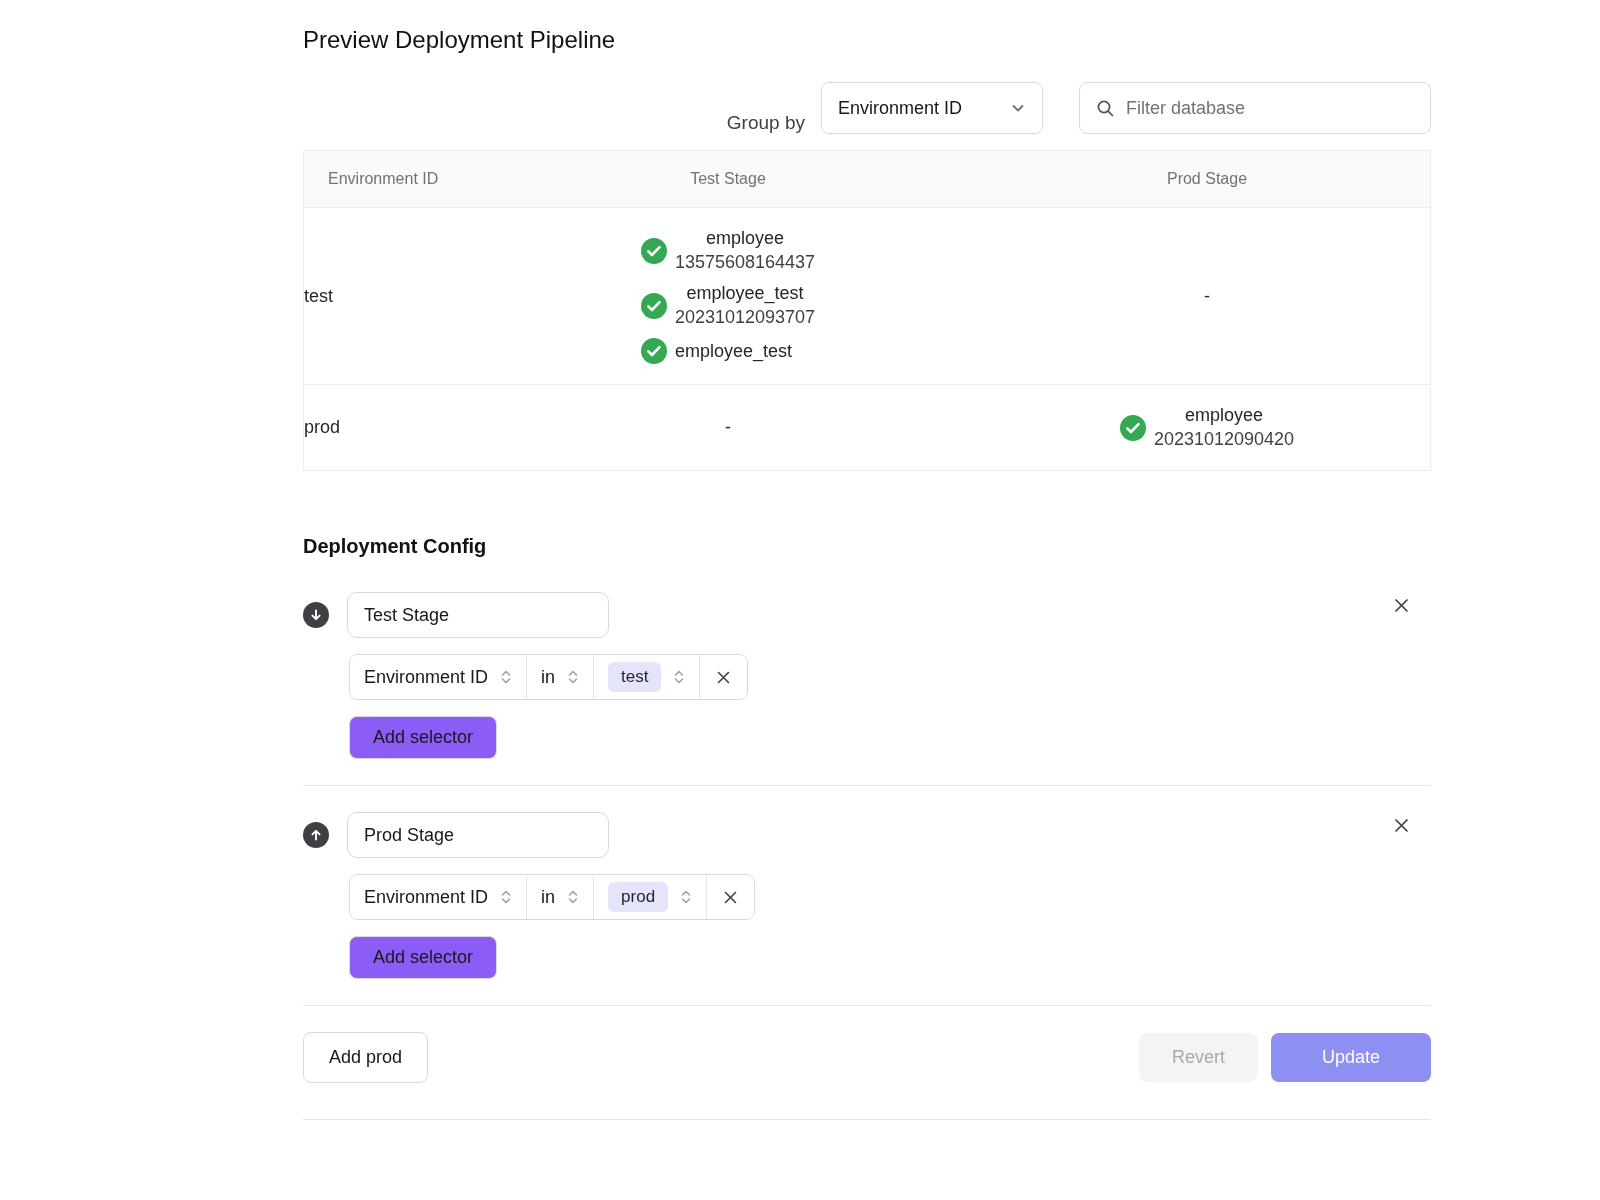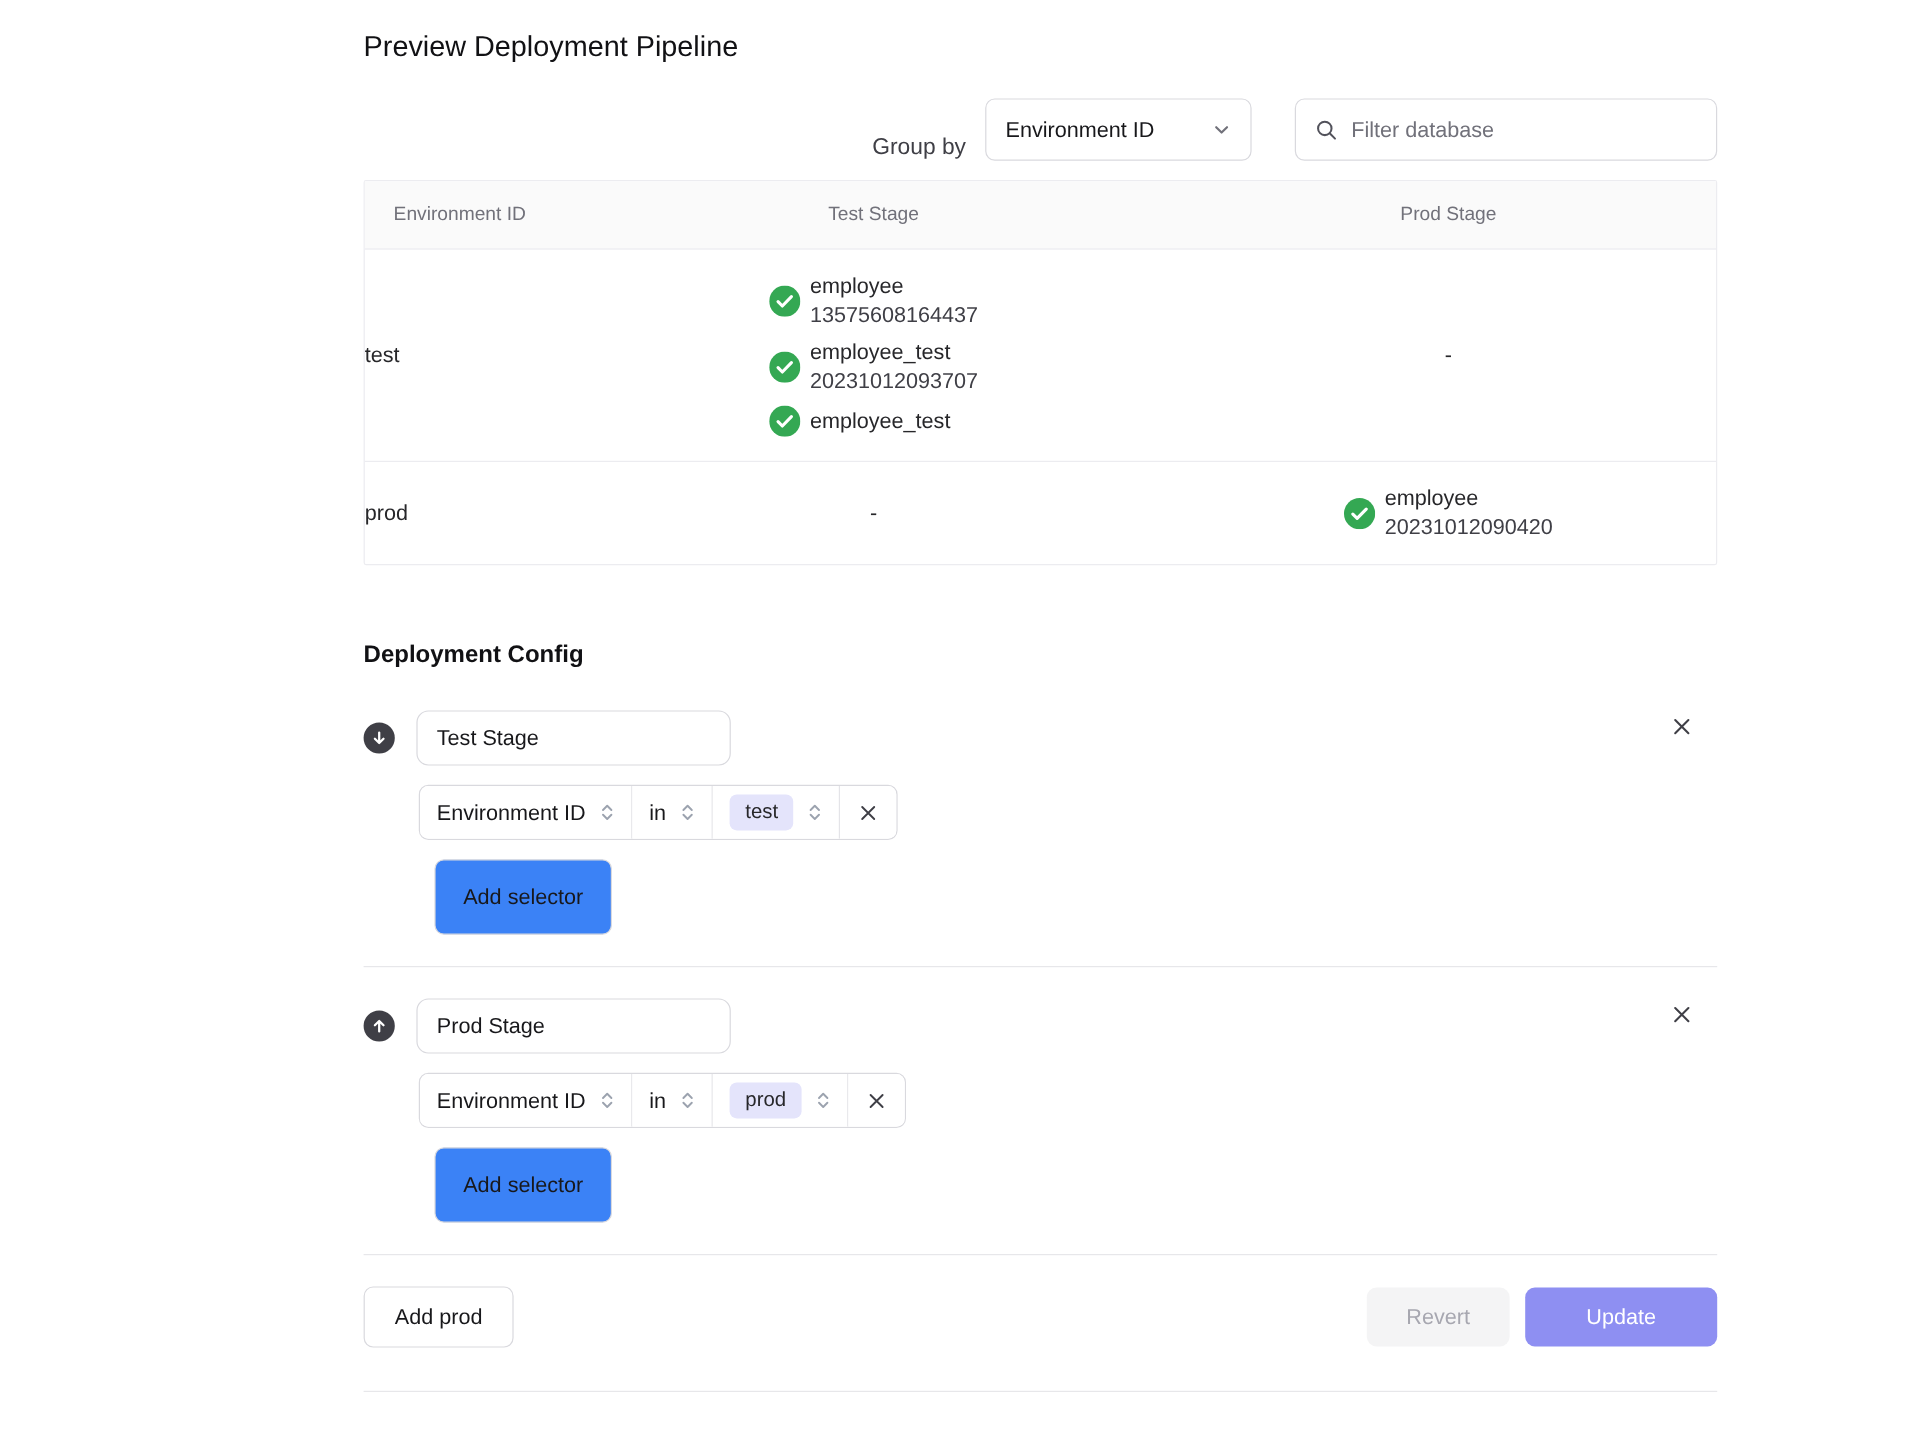--- a/index.html
+++ b/index.html
@@ -38,21 +38,21 @@
   .table { border: 1px solid #ececf0; border-radius: 2px; }
   .t-row { display: grid; grid-template-columns: 170px 508px 450px; align-items: center; }
   .t-head { background: #fafafa; border-bottom: 1px solid #ececf0; }
   .t-head .t-cell { padding: 19px 0; font-size: 16px; color: #71717a; font-weight: 500; }
   .t-cell.c1 { padding-left: 24px; text-align: left; }
   .t-cell.c2, .t-cell.c3 { text-align: center; }
   .t-body-row { border-bottom: 1px solid #ececf0; }
   .t-body-row:last-child { border-bottom: none; }
   .t-body-row .t-cell { font-size: 18px; color: #27272a; padding: 20px 0; }
   .stage-items { display: inline-flex; flex-direction: column; gap: 10px; text-align: left; }
-  .stage-item { display: flex; align-items: center; gap: 8px; }
+  .stage-item { display: flex; align-items: center; gap: 8px; text-align: center; }
   .stage-item-text { display: flex; flex-direction: column; gap: 3px; }
   .stage-item-name { font-size: 18px; color: #27272a; }
   .stage-item-version { font-size: 18px; color: #3f3f46; }
   .check-circle { width: 26px; height: 26px; flex: 0 0 26px; }
   .dash { font-size: 18px; color: #27272a; }
 
   
   .config-title { font-size: 20px; font-weight: 700; color: #111114; margin: 64px 0 34px; }
   .stage-block { position: relative; }
   .stage-header { display: flex; align-items: center; gap: 18px; }
@@ -79,23 +79,23 @@
     font-size: 18px; color: #18181b; border-right: 1px solid #e4e4e8; cursor: pointer;
     background: #fff;
   }
   .seg:last-child { border-right: none; }
   .seg.x-seg { padding: 0 15px; border-right: none; }
   .chip {
     background: #e4e4fb; color: #27272a; border-radius: 6px;
     padding: 5px 13px; font-size: 17px;
   }
   .add-btn {
-    margin: 16px 0 0 59px; display: inline-block;
-    border: 1px solid #d9d9de; border-radius: 8px; background: #3b82f6;
-    padding: 20px 23px; font-size: 18px; color: #18181b; cursor: pointer;
+    margin: 16px 0 0 46px; display: inline-block;
+    border: 1px solid #d9d9de; border-radius: 8px; background: #8b5cf6;
+    padding: 10px 23px; font-size: 18px; color: #18181b; cursor: pointer;
     font-family: "Liberation Sans", sans-serif;
   }
   .divider { border: none; border-top: 1px solid #e7e7ea; margin: 26px 0; }
 
   
   .actions { display: flex; justify-content: space-between; align-items: center; margin-top: 26px; }
   .add-stage-btn {
     border: 1px solid #d9d9de; border-radius: 8px; background: #fff;
     padding: 14px 25px; font-size: 18px; color: #18181b; cursor: pointer;
     font-family: "Liberation Sans", sans-serif;

